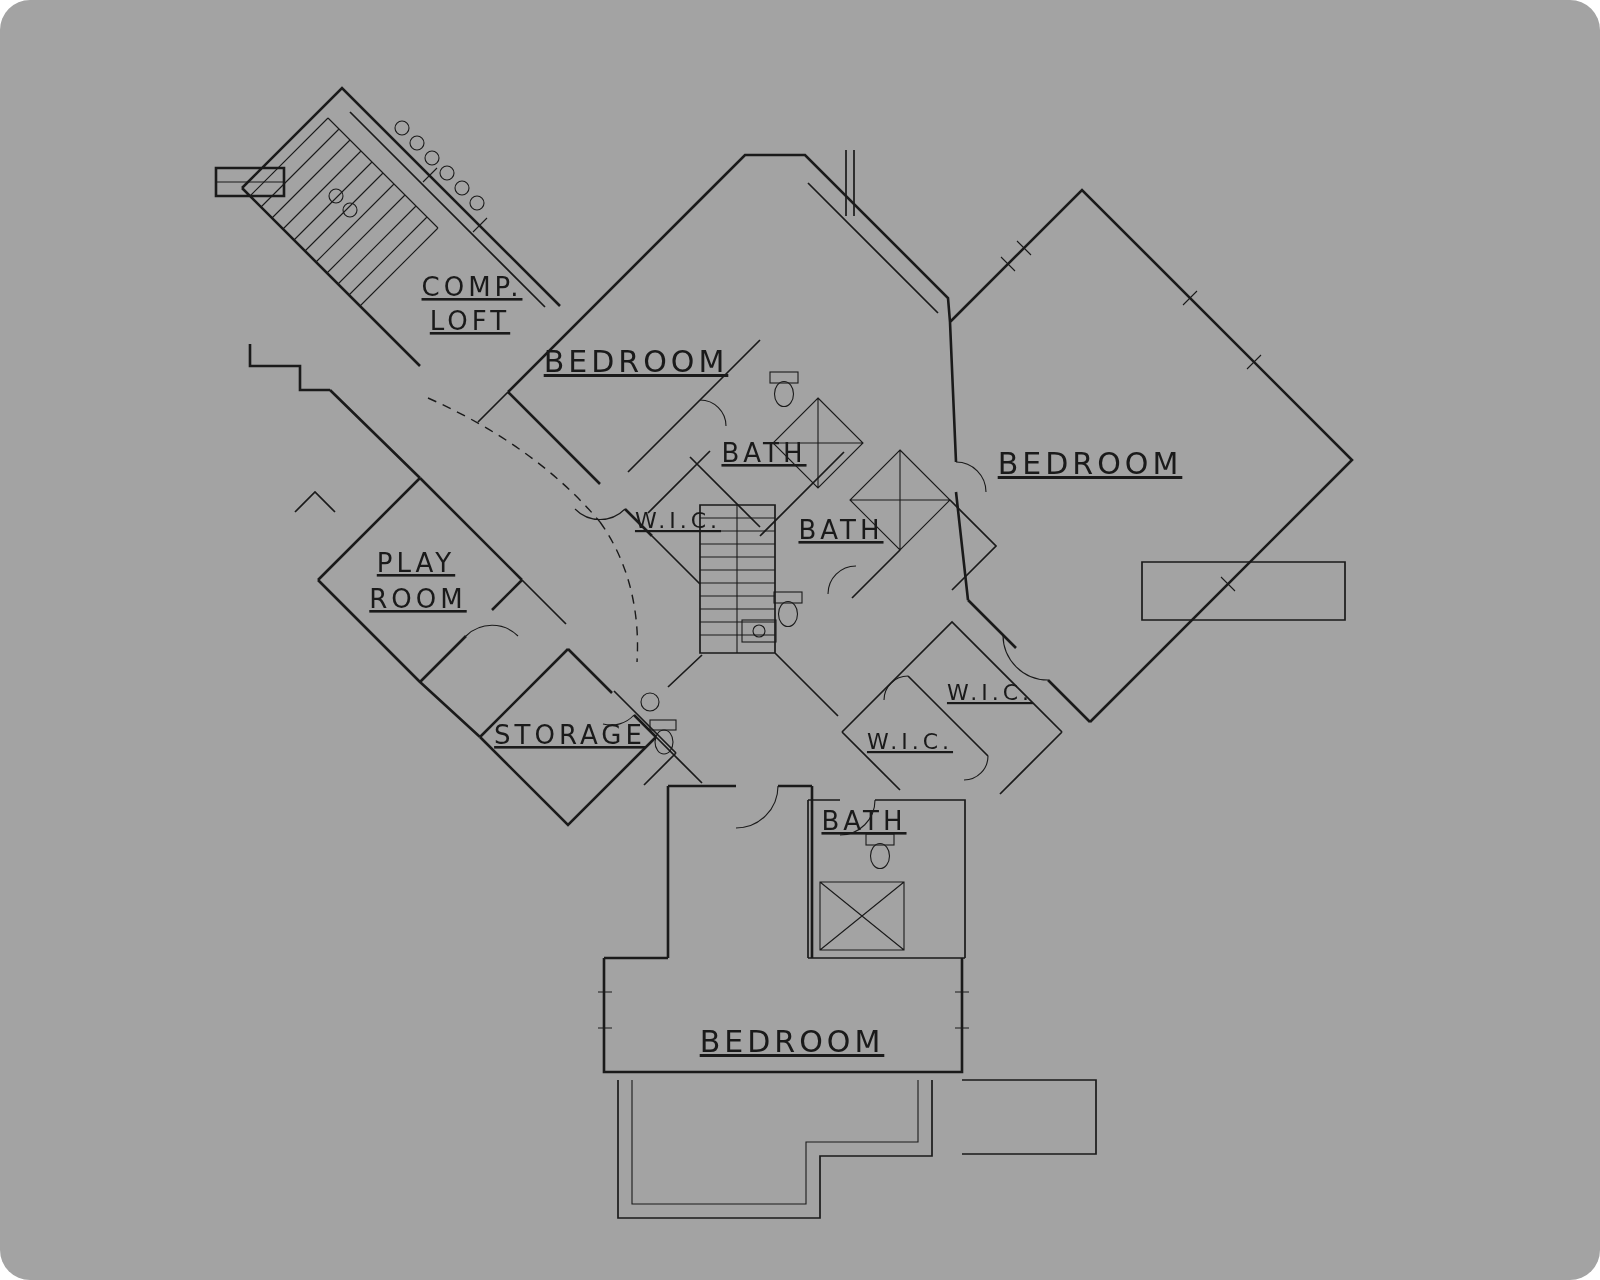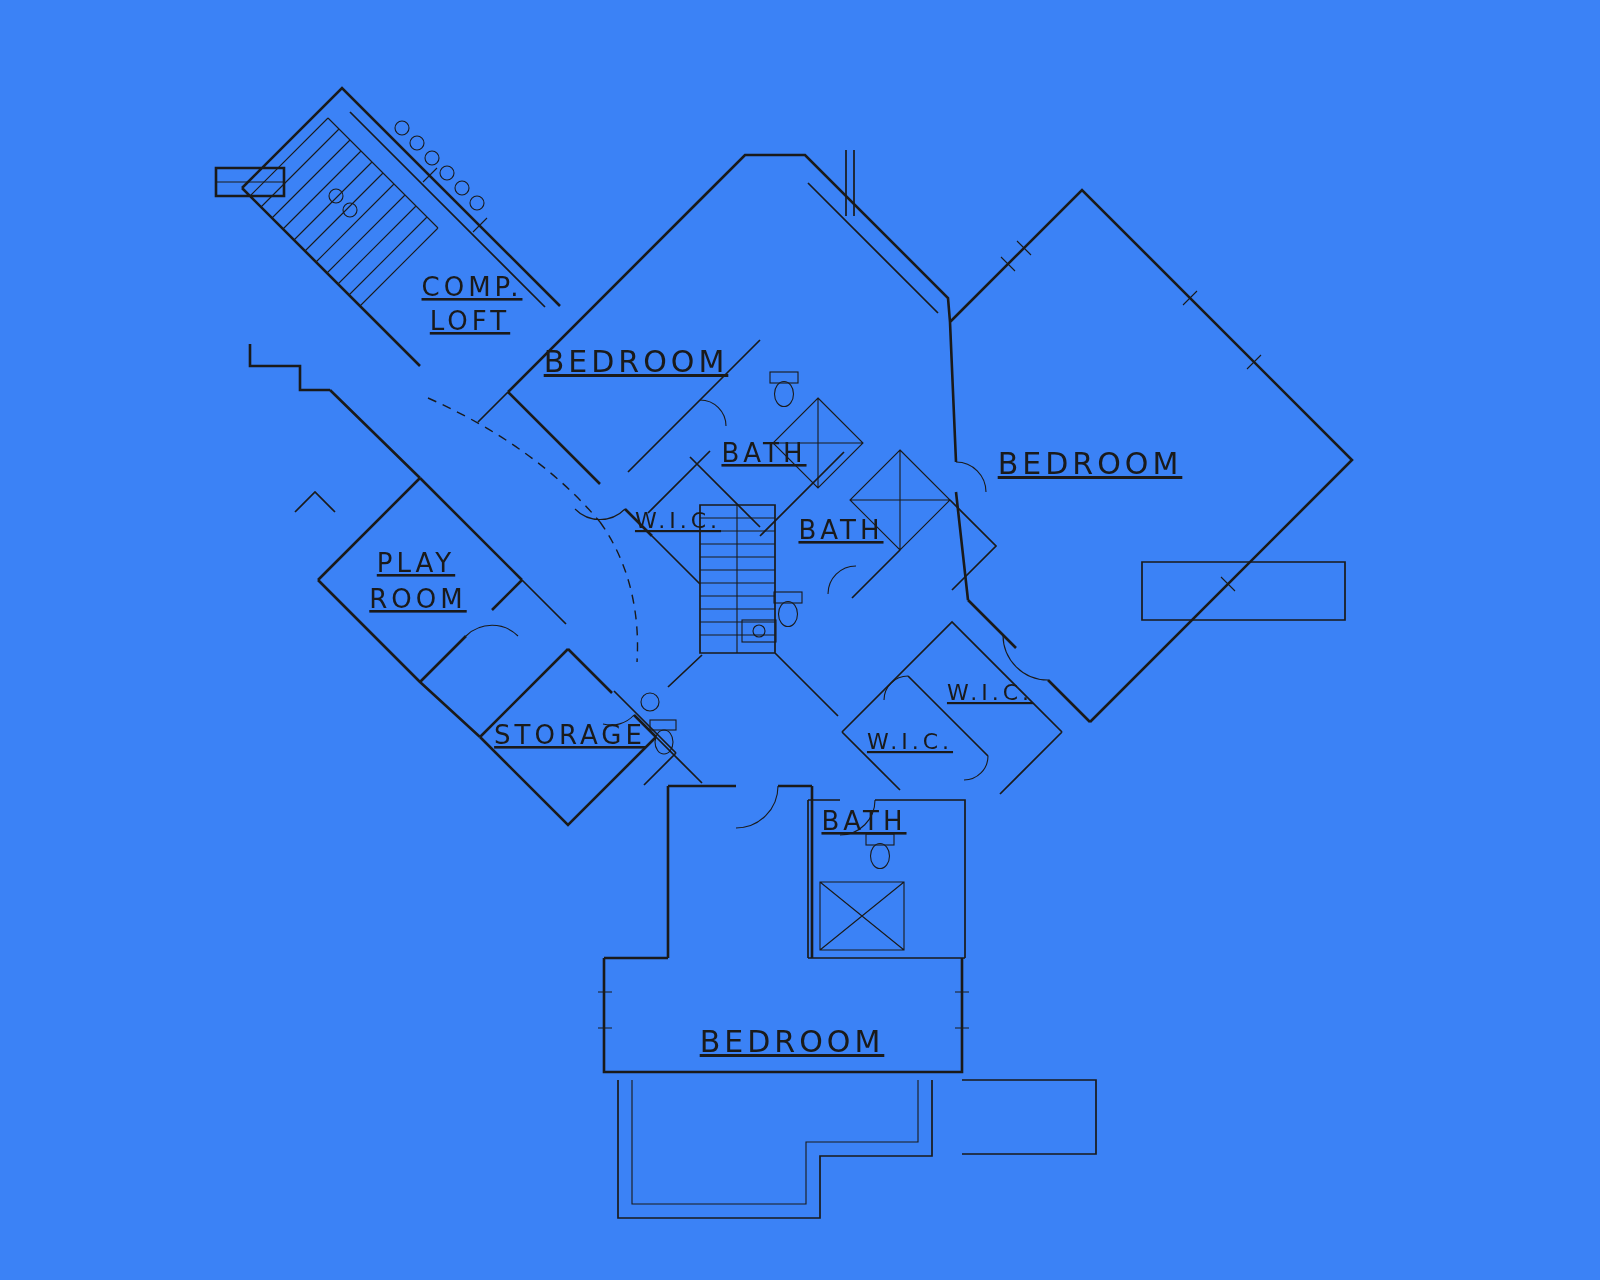--- a/index.html
+++ b/index.html
@@ -13,21 +13,21 @@
   .dash{stroke-width:1.4;stroke-dasharray:9 7;}
   .lbl{font-family:"DejaVu Sans",sans-serif;fill:var(--line,#1a1a1a);letter-spacing:4px;
        text-decoration:underline;text-anchor:middle;}
   .s30{font-size:30px;}
   .s26{font-size:26px;}
   .s22{font-size:22px;}
 </style>
 </head>
 <body>
 
-<div class="page" style="background: #3b82f6; --line: #1a1a1a;">
+<div class="page" style="background: #a3a3a3; border-radius: 30px; --line: #1a1a1a;">
   <svg width="1600" height="1280" viewBox="0 0 1600 1280">
 
     <g>
       <path class="stroke w3" d="
         M242,188 L342,88 L560,306
         M242,188 L420,366
         M216,168 h68 v28 h-68 z
         M250,344 L250,366 L300,366 L300,390 L330,390
         M330,390 L420,478"></path>
       <path class="stroke w3" d="

